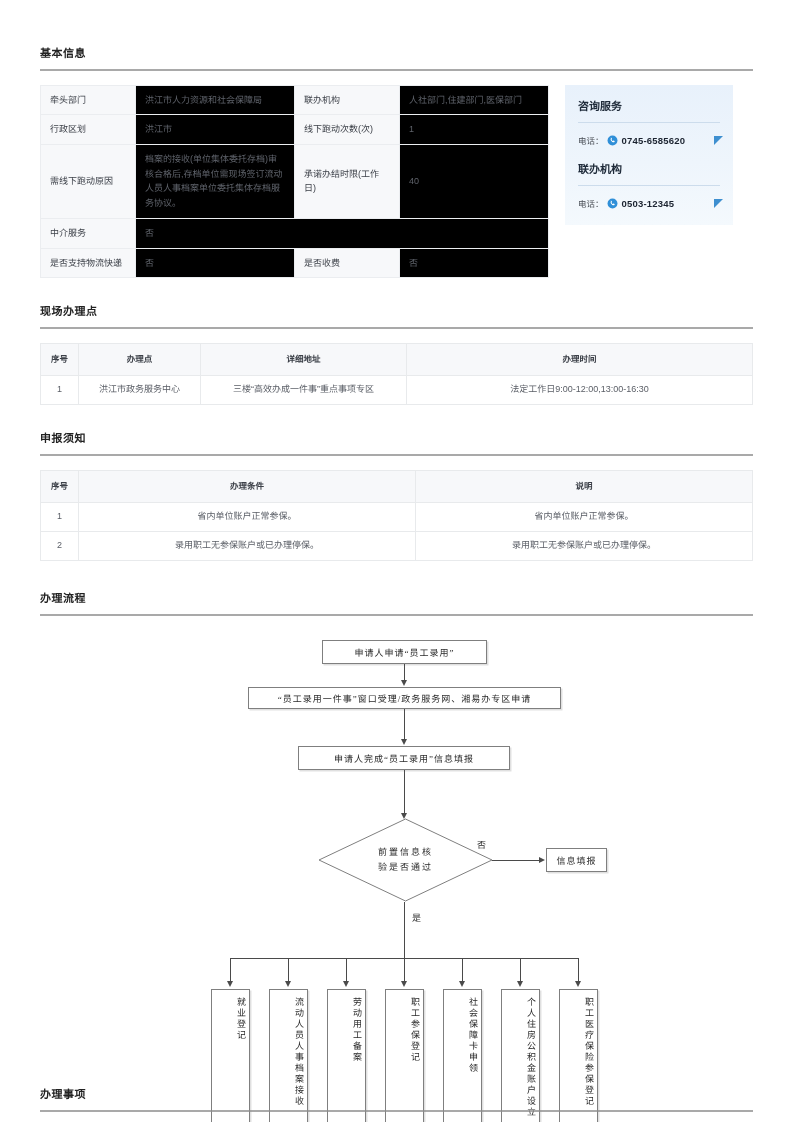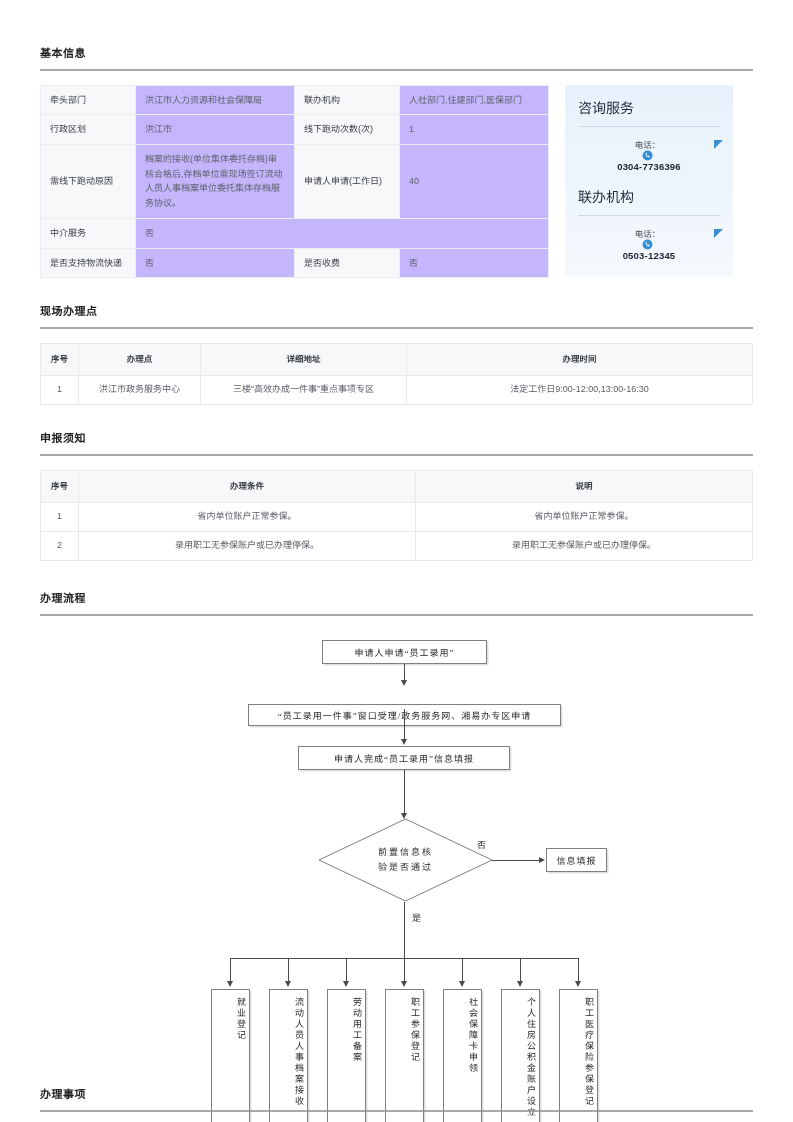--- a/index.html
+++ b/index.html
@@ -62,38 +62,38 @@
   .basic-left { width: 508px; }
   table.info { border-collapse: collapse; width: 100%; font-size: 9px; table-layout: fixed; }
   table.info td {
     border: 1px solid #ebedf0;
     padding: 7px 9px;
     line-height: 1.6;
     color: #5f636b;
     vertical-align: middle;
   }
   table.info td.k { background: #f7f8fa; color: #3d4149; width: 95px; }
-  table.info td.v { background: #c4b5fd; }
+  table.info td.v { background: #000000; }
 
   
   .side-panel {
     width: 168px;
     margin-left: 17px;
     background: linear-gradient(180deg, #e8f1fb 0%, #eef5fc 55%, #f4f9fd 100%);
     padding: 12px 13px 14px 13px;
     position: relative;
   }
   .side-title {
-    font-size: 14px;
-    font-weight: normal;
+    font-size: 11px;
+    font-weight: bold;
     color: #1f2b3a;
     padding-bottom: 9px;
   }
   .side-divider { height: 1px; background: #ccdcec; margin-bottom: 11px; }
-  .side-row { display: flex; align-items: center; font-size: 8.5px; color: #4a4f57; padding-bottom: 12px; position: relative; flex-direction: column; }
+  .side-row { display: flex; align-items: center; font-size: 8.5px; color: #4a4f57; padding-bottom: 12px; position: relative; }
   .side-row .lab { margin-right: 3px; }
   .phone-ico { width: 11px; height: 11px; margin-right: 4px; flex: none; display: block; }
   .side-row .num { font-weight: bold; color: #1b2330; font-size: 9.5px; letter-spacing: .2px; }
   .corner-tri {
     position: absolute; right: -3px; top: 2px;
     width: 0; height: 0;
     border-left: 9px solid #3e8fd0;
     border-bottom: 9px solid transparent;
   }
   .side-title.second { padding-top: 2px; }
@@ -180,21 +180,21 @@
             </tr>
             <tr>
               <td class="k">行政区划</td>
               <td class="v">洪江市</td>
               <td class="k">线下跑动次数(次)</td>
               <td class="v">1</td>
             </tr>
             <tr>
               <td class="k">需线下跑动原因</td>
               <td class="v" style="line-height:1.65">档案的接收(单位集体委托存档)审核合格后,存档单位需现场签订流动人员人事档案单位委托集体存档服务协议。</td>
-              <td class="k">申请人申请(工作日)</td>
+              <td class="k">承诺办结时限(工作日)</td>
               <td class="v">40</td>
             </tr>
             <tr>
               <td class="k">中介服务</td>
               <td class="v" colspan="3">否</td>
             </tr>
             <tr>
               <td class="k">是否支持物流快递</td>
               <td class="v">否</td>
               <td class="k">是否收费</td>
@@ -206,21 +206,21 @@
 
       <div class="side-panel">
         <div class="side-title">咨询服务</div>
         <div class="side-divider"></div>
         <div class="side-row">
           <span class="lab">电话：</span>
           <svg class="phone-ico" viewBox="0 0 16 16">
             <circle cx="8" cy="8" r="7.2" fill="#2f8fd8"></circle>
             <path d="M5.2 4.4c.5-.5 1.1-.4 1.4.1l.6 1c.2.3.1.6-.1.8l-.4.4c-.1.1-.1.2 0 .4.3.6.9 1.2 1.5 1.5.2.1.3.1.4 0l.4-.4c.2-.2.5-.3.8-.1l1 .6c.5.3.6.9.1 1.4-.6.6-1.4.7-2.2.4-1.3-.5-2.8-2-3.3-3.3-.3-.8-.2-1.6.4-2.2z" fill="#ffffff"></path>
           </svg>
-          <span class="num">0304-7736396</span>
+          <span class="num">0745-6585620</span>
           <span class="corner-tri"></span>
         </div>
         <div class="side-title second">联办机构</div>
         <div class="side-divider"></div>
         <div class="side-row" style="padding-bottom:2px">
           <span class="lab">电话：</span>
           <svg class="phone-ico" viewBox="0 0 16 16">
             <circle cx="8" cy="8" r="7.2" fill="#2f8fd8"></circle>
             <path d="M5.2 4.4c.5-.5 1.1-.4 1.4.1l.6 1c.2.3.1.6-.1.8l-.4.4c-.1.1-.1.2 0 .4.3.6.9 1.2 1.5 1.5.2.1.3.1.4 0l.4-.4c.2-.2.5-.3.8-.1l1 .6c.5.3.6.9.1 1.4-.6.6-1.4.7-2.2.4-1.3-.5-2.8-2-3.3-3.3-.3-.8-.2-1.6.4-2.2z" fill="#ffffff"></path>
           </svg>
@@ -294,21 +294,21 @@
   <div style="padding-top:28px">
     <div class="section-title">办理流程</div>
     <div class="section-rule"></div>
 
     <div class="flow">
 
       <div class="fbox" style="left:282px; top:10px; width:165px; height:24px;">申请人申请“员工录用”</div>
       <div class="vline" style="left:364px; top:34px; height:18px;"></div>
       <div class="arrow-d" style="left:361px; top:50px;"></div>
 
-      <div class="fbox" style="left:208px; top:74px; width:313px; height:22px;">“员工录用一件事”窗口受理/政务服务网、湘易办专区申请</div>
+      <div class="fbox" style="left:208px; top:57px; width:313px; height:22px;">“员工录用一件事”窗口受理/政务服务网、湘易办专区申请</div>
       <div class="vline" style="left:364px; top:79px; height:32px;"></div>
       <div class="arrow-d" style="left:361px; top:109px;"></div>
 
       <div class="fbox" style="left:258px; top:116px; width:212px; height:24px;">申请人完成“员工录用”信息填报</div>
       <div class="vline" style="left:364px; top:140px; height:45px;"></div>
       <div class="arrow-d" style="left:361px; top:183px;"></div>
 
       <div class="diamond-wrap" style="left:278px; top:188px; width:175px; height:84px;">
         <svg width="175" height="84" viewBox="0 0 175 84">
           <polygon points="87.5,1 174,42 87.5,83 1,42" fill="#ffffff" stroke="#7f7f7f" stroke-width="1"></polygon>

